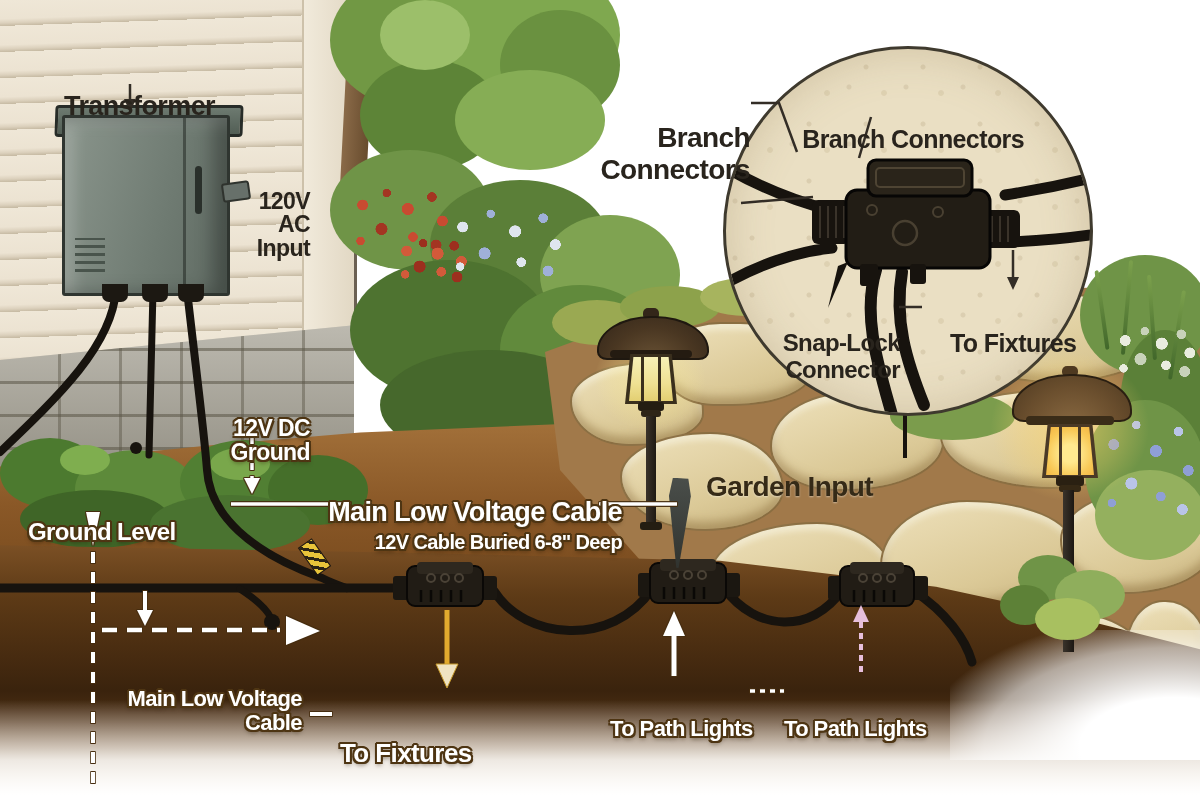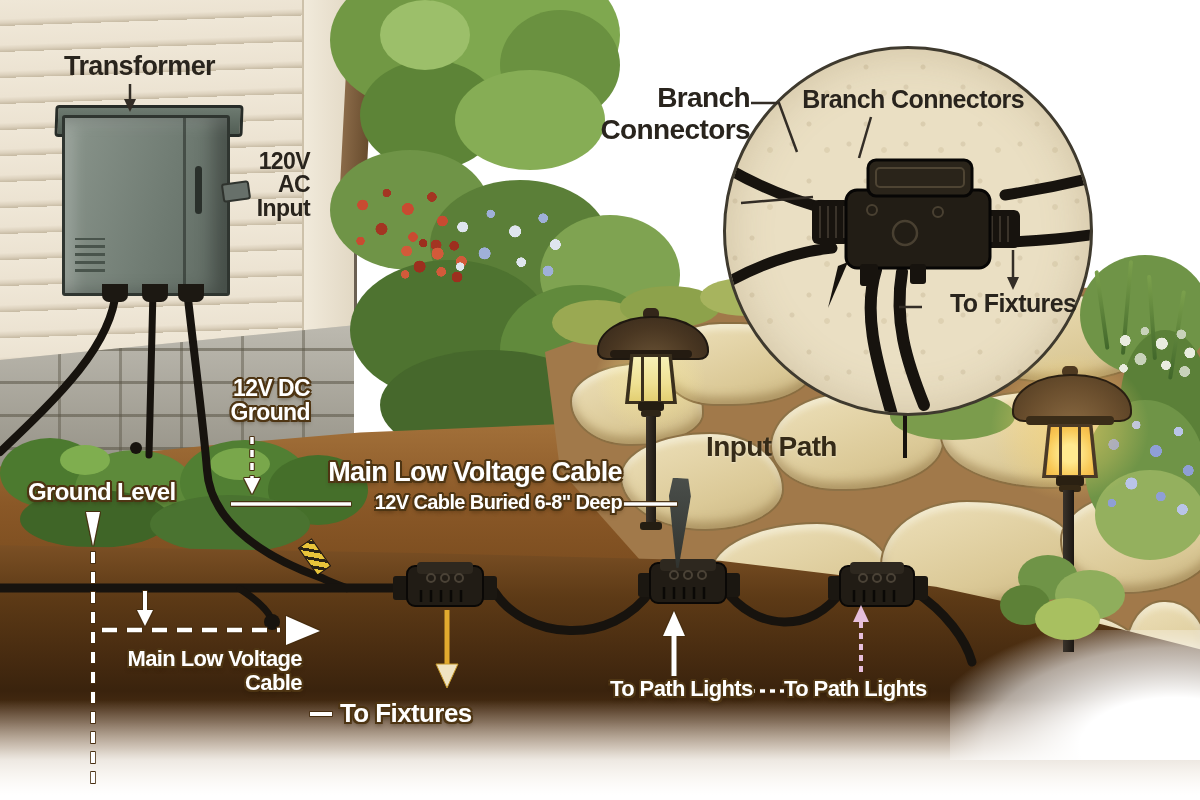--- a/index.html
+++ b/index.html
@@ -1,20 +1,20 @@
 <!DOCTYPE html>
 <html><head>
 <meta charset="utf-8">
 <style>
   html,body{margin:0;padding:0;background:#fff;}
   #stage{position:relative;width:1200px;height:800px;overflow:hidden;background:#ffffff;
          font-family:"Liberation Sans",sans-serif;}
   .abs{position:absolute;}
   .blob{position:absolute;border-radius:50%;}
-  .lbl{position:absolute;font-weight:bold;color:#29241d;line-height:1.1;letter-spacing:-0.6px;}
+  .lbl{position:absolute;font-weight:bold;color:#29241d;line-height:1.1;letter-spacing:-0.6px;margin-top:40px;}
   .pre{white-space:pre-line;}
   .center{text-align:right;}
   .wlbl{color:#ffffff;
     text-shadow:-2px -1px 0 #4e3513,2px -1px 0 #4e3513,-2px 2px 0 #4e3513,2px 2px 0 #4e3513,
     -1px -2px 0 #4e3513,1px -2px 0 #4e3513,0 2px 0 #4e3513,0 -2px 0 #4e3513,0 3px 4px rgba(40,25,5,.55);}
   .dlbl{text-shadow:0 1px 2px rgba(255,255,250,.45);}
   .speck{background-image:
     radial-gradient(circle at 11px 9px, rgba(30,16,4,.45) 2.2px, transparent 3px),
     radial-gradient(circle at 33px 24px, rgba(255,235,190,.28) 2px, transparent 2.8px),
     radial-gradient(circle at 52px 11px, rgba(25,12,3,.4) 2.8px, transparent 3.6px),
@@ -331,19 +331,21 @@
 AC
 Input</div>
   <div class="lbl pre center wlbl" style="left:194px;top:376px;width:116px;font-size:23px;line-height:1.05;">12V DC
 Ground</div>
   <div class="lbl wlbl" style="left:28px;top:479px;font-size:24px;">Ground Level</div>
   <div class="lbl center wlbl" style="left:298px;top:458px;width:324px;font-size:27px;">Main Low Voltage Cable</div>
   <div class="lbl center wlbl" style="left:298px;top:491px;width:324px;font-size:20px;">12V Cable Buried 6-8" Deep</div>
   <div class="lbl pre center" style="left:586px;top:82px;width:164px;font-size:28px;line-height:1.15;">Branch
 Connectors</div>
   <div class="lbl center" style="left:788px;top:86px;width:236px;font-size:25px;">Branch Connectors</div>
+  <div class="lbl pre center" style="left:762px;top:290px;width:138px;font-size:24px;line-height:1.12;">Snap-Lock
+Connector</div>
   <div class="lbl" style="left:950px;top:290px;font-size:25px;">To Fixtures</div>
-  <div class="lbl dlbl" style="left:706px;top:432px;font-size:28px;color:#352a17;">Input Path</div>
+  <div class="lbl dlbl" style="left:706px;top:432px;font-size:28px;color:#352a17;">Garden Input</div>
   <div class="lbl center wlbl" style="left:90px;top:647px;width:212px;font-size:22px;">Main Low Voltage Cable</div>
   <div class="lbl wlbl" style="left:340px;top:699px;font-size:26px;">To Fixtures</div>
   <div class="lbl wlbl" style="left:610px;top:677px;font-size:22px;">To Path Lights</div>
   <div class="lbl wlbl" style="left:784px;top:677px;font-size:22px;">To Path Lights</div>
 </div>
 
 </body></html>

